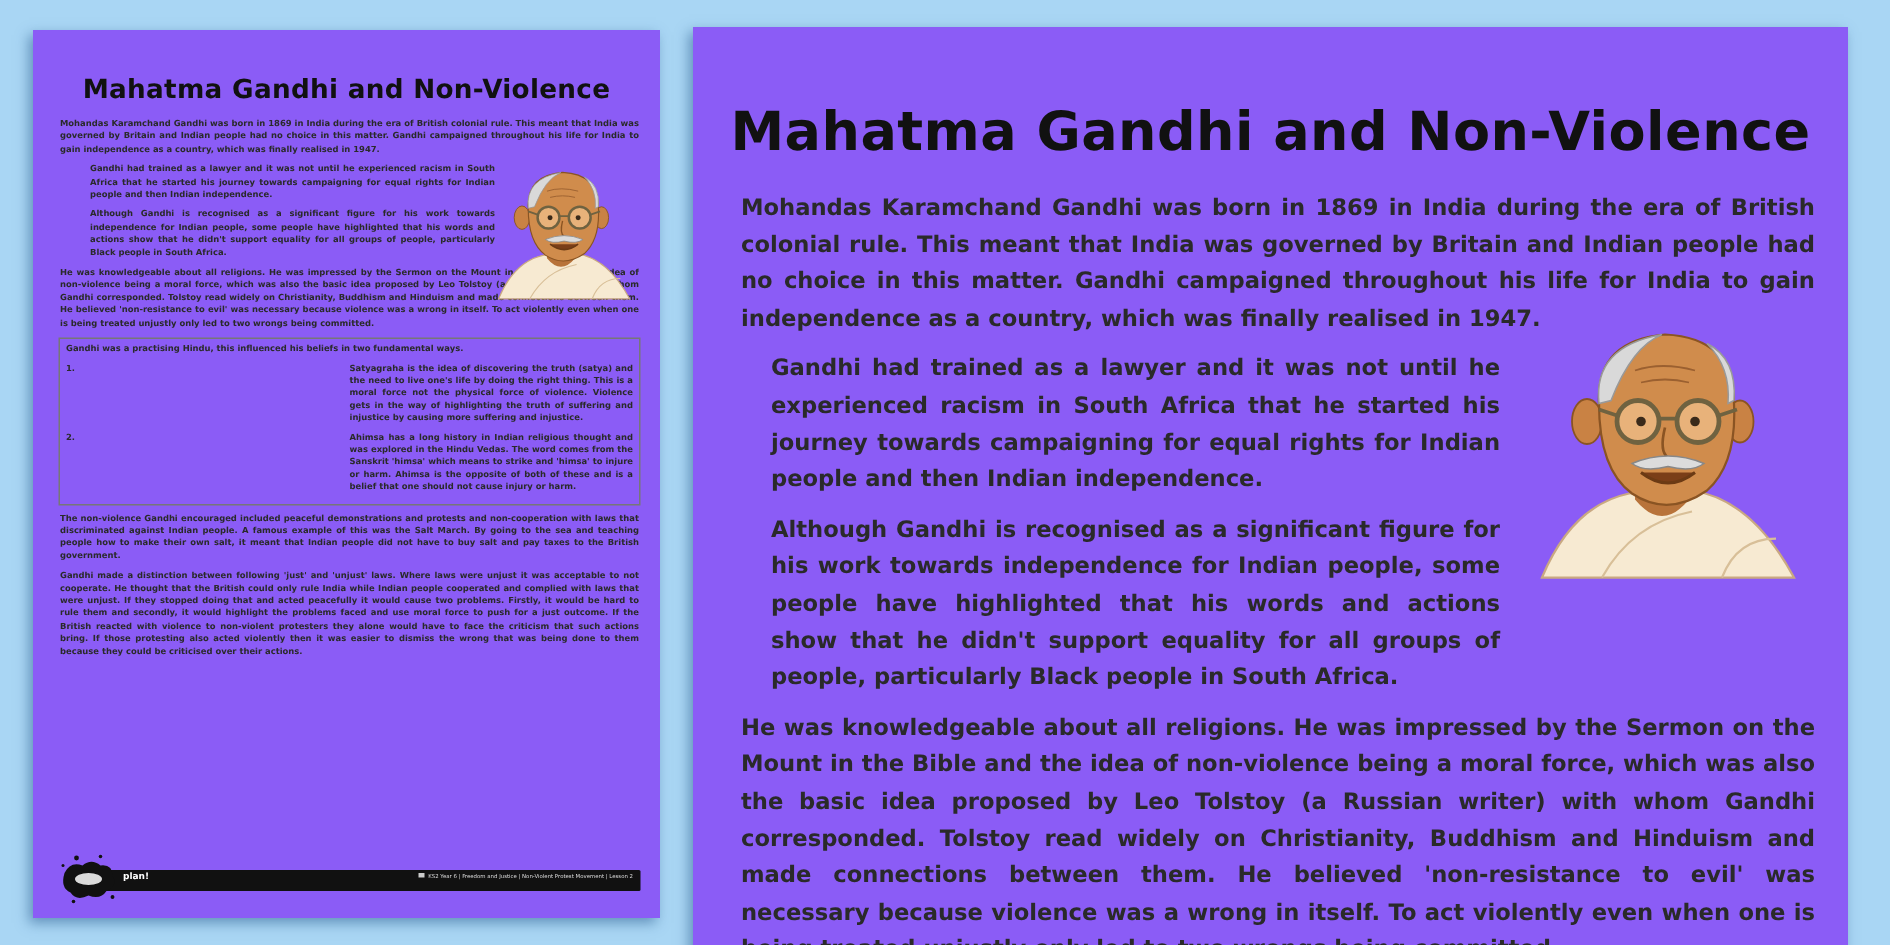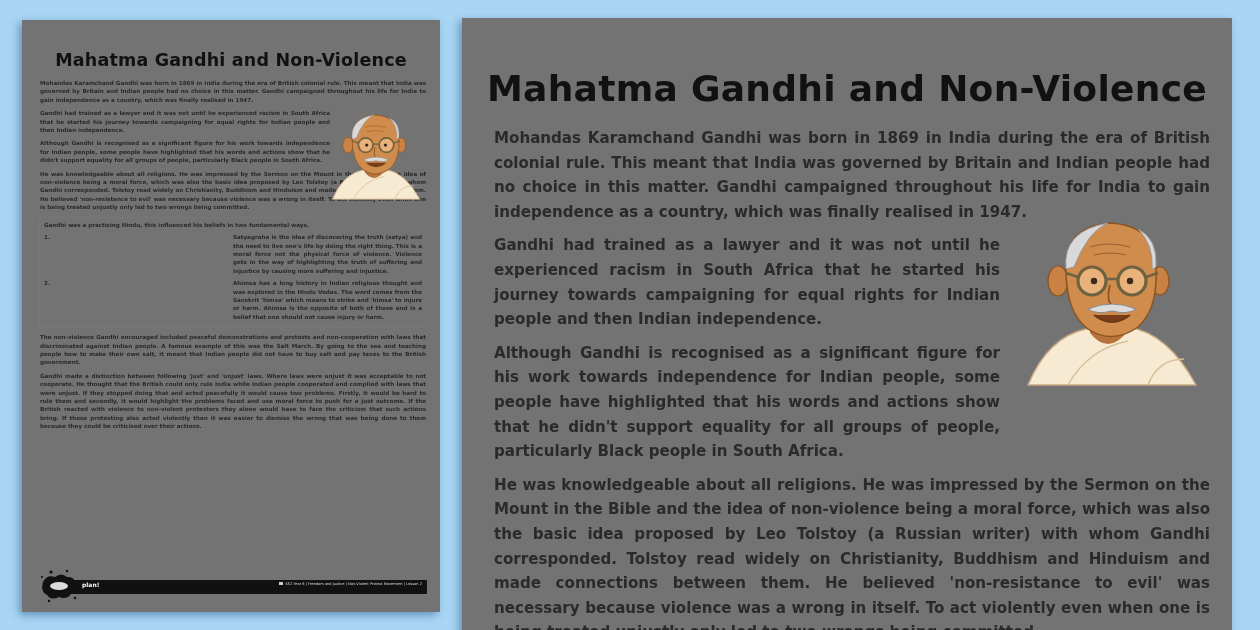--- a/index.html
+++ b/index.html
@@ -1,28 +1,28 @@
 <!DOCTYPE html>
 <html><head>
 <meta charset="utf-8">
 <style>
   html,body{margin:0;padding:0;}
   body{width:1260px;height:630px;overflow:hidden;background:#a9d6f4;position:relative;font-family:"DejaVu Sans",sans-serif;color:#222;}
-  .page{position:absolute;background:#737373;box-shadow:-3px 3px 8px rgba(40,90,140,.55);overflow:hidden;}
+  .page{position:absolute;background:#8b5cf6;box-shadow:-3px 3px 8px rgba(40,90,140,.55);overflow:hidden;}
   #left{left:22px;top:20px;width:418px;height:592px;}
   #right{left:462px;top:18px;width:770px;height:640px;}
   .title{font-weight:bold;text-align:center;color:#111;white-space:nowrap;}
   #left .title{font-size:17.5px;margin-top:30px;letter-spacing:.2px;}
   #right .title{font-size:36px;margin-top:50px;letter-spacing:.3px;}
   .p{color:#2a2a2a;text-align:justify;font-weight:bold;}
   #left .p{font-size:5.6px;line-height:8.4px;margin:0 14px 5px 18px;}
   #right .p{font-size:15.1px;line-height:24.6px;margin:0 22px 9px 32px;}
   #left .body{margin-top:9px;}
   #right .body{margin-top:17px;}
-  .withpic{position:relative;}
+  .withpic{position:relative;padding-left:20px;}
   #left .withpic .p{margin-right:110px;}
   #right .withpic .p{margin-right:232px;}
   .pic{position:absolute;}
   #left .pic{right:14px;top:-4px;width:104px;height:100px;}
   #right .pic{right:24px;top:-24px;width:200px;height:182px;}
   .box{border:1px solid #777;}
   #left .box{margin:4px 13px 5px 17px;padding:3px 4px 2px 4px;}
   #right .box{margin:6px 22px 0 30px;padding:7px 8px 0 8px;border-width:1.5px;}
   #left .box .p{margin:0 0 4px 0;}
   .li{display:flex;}

